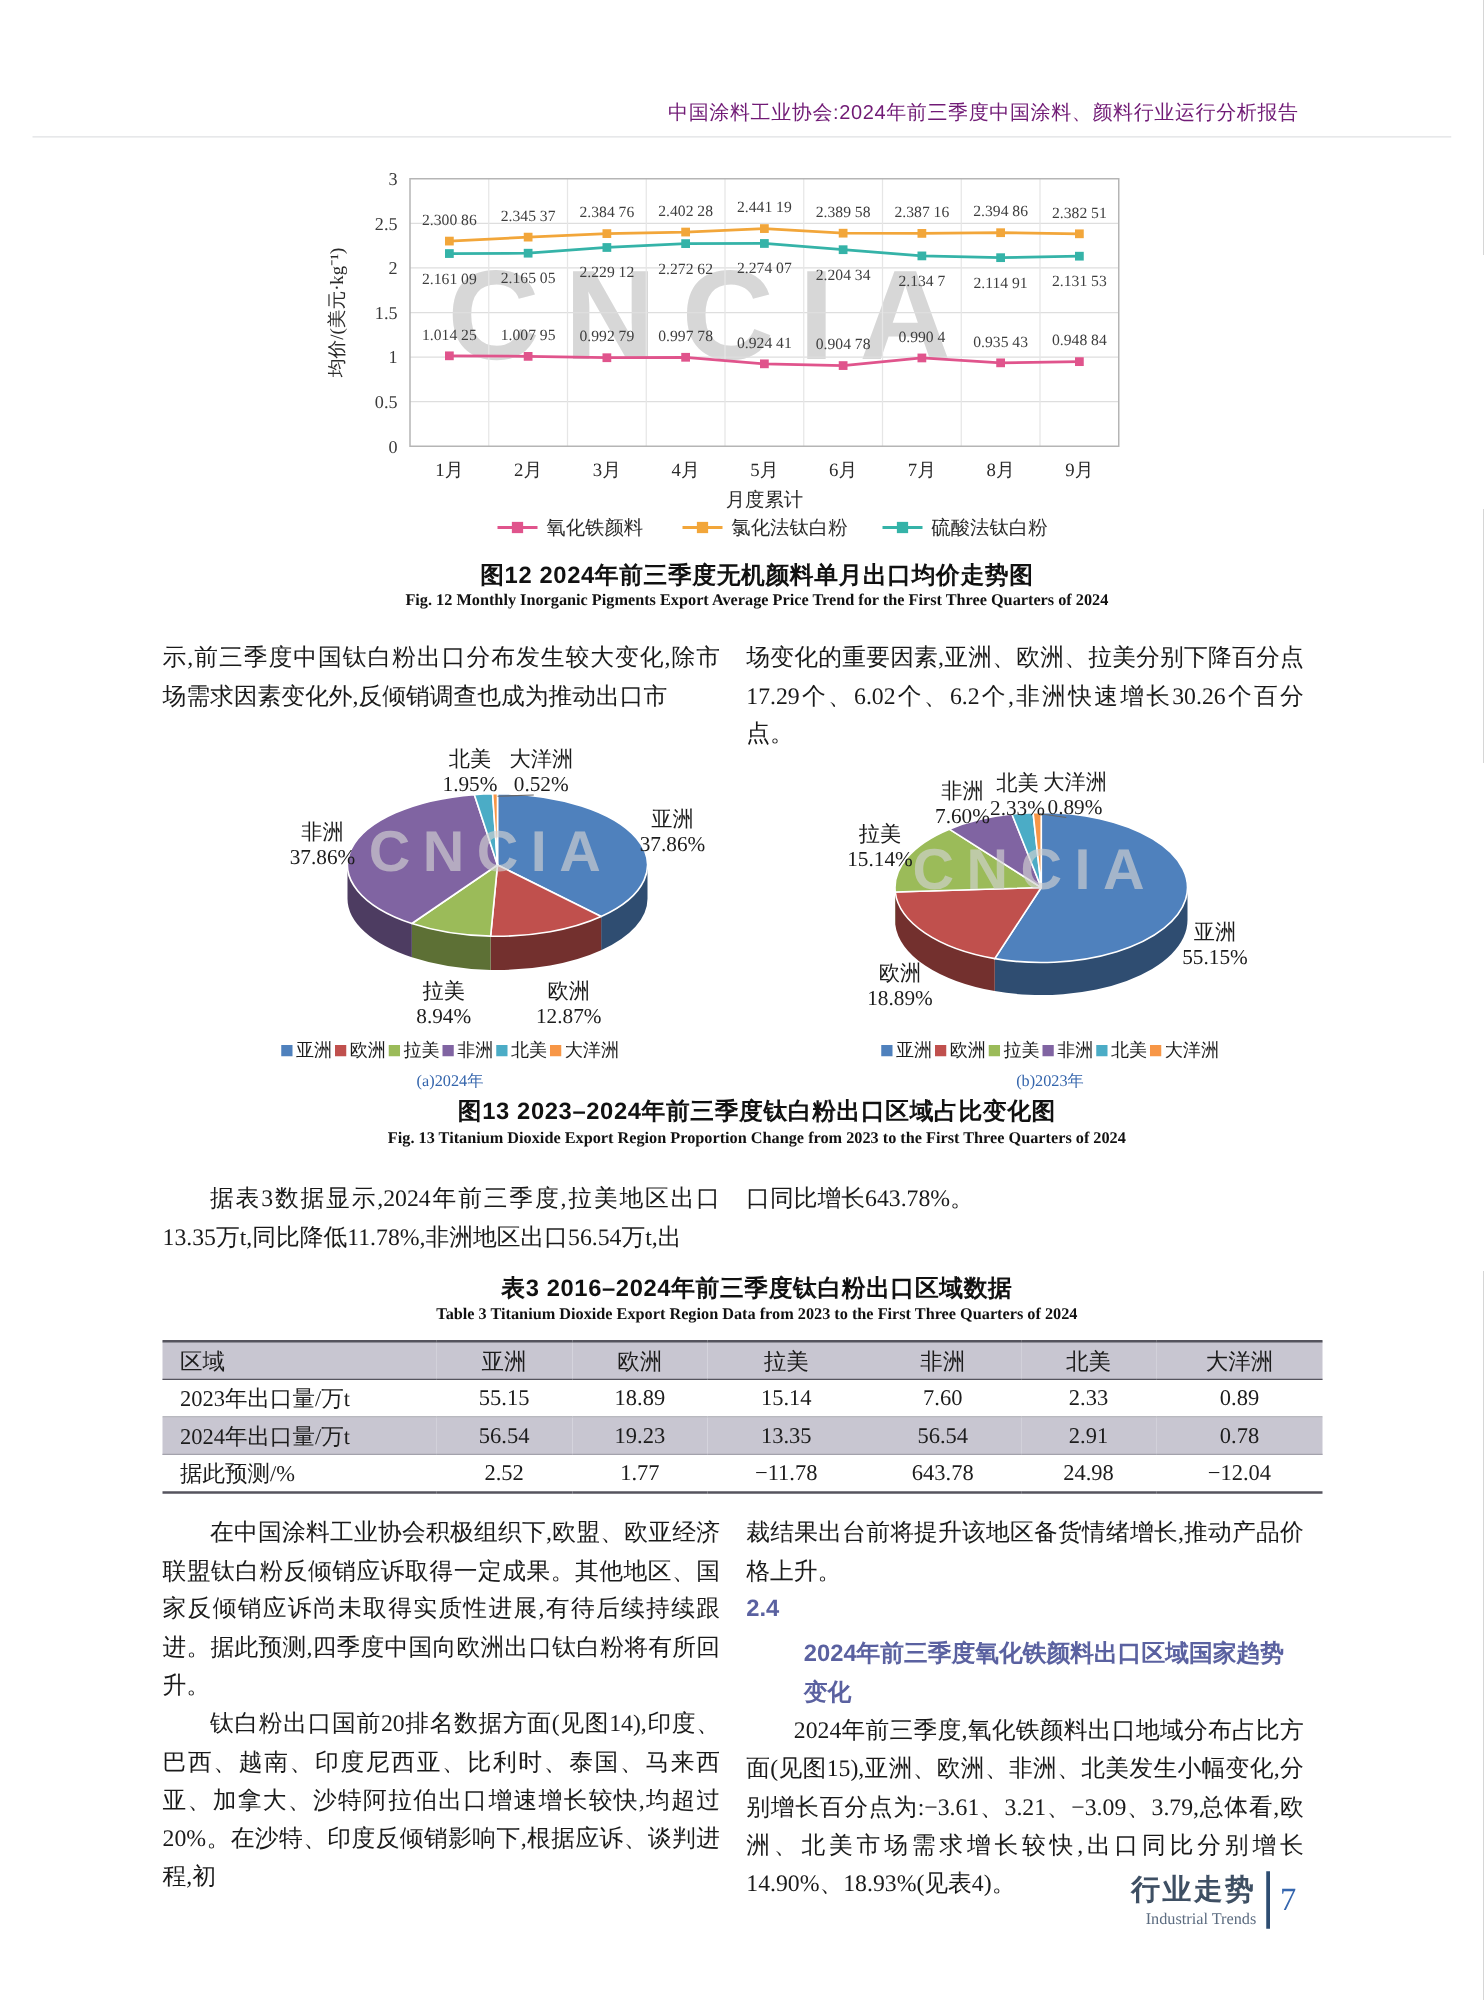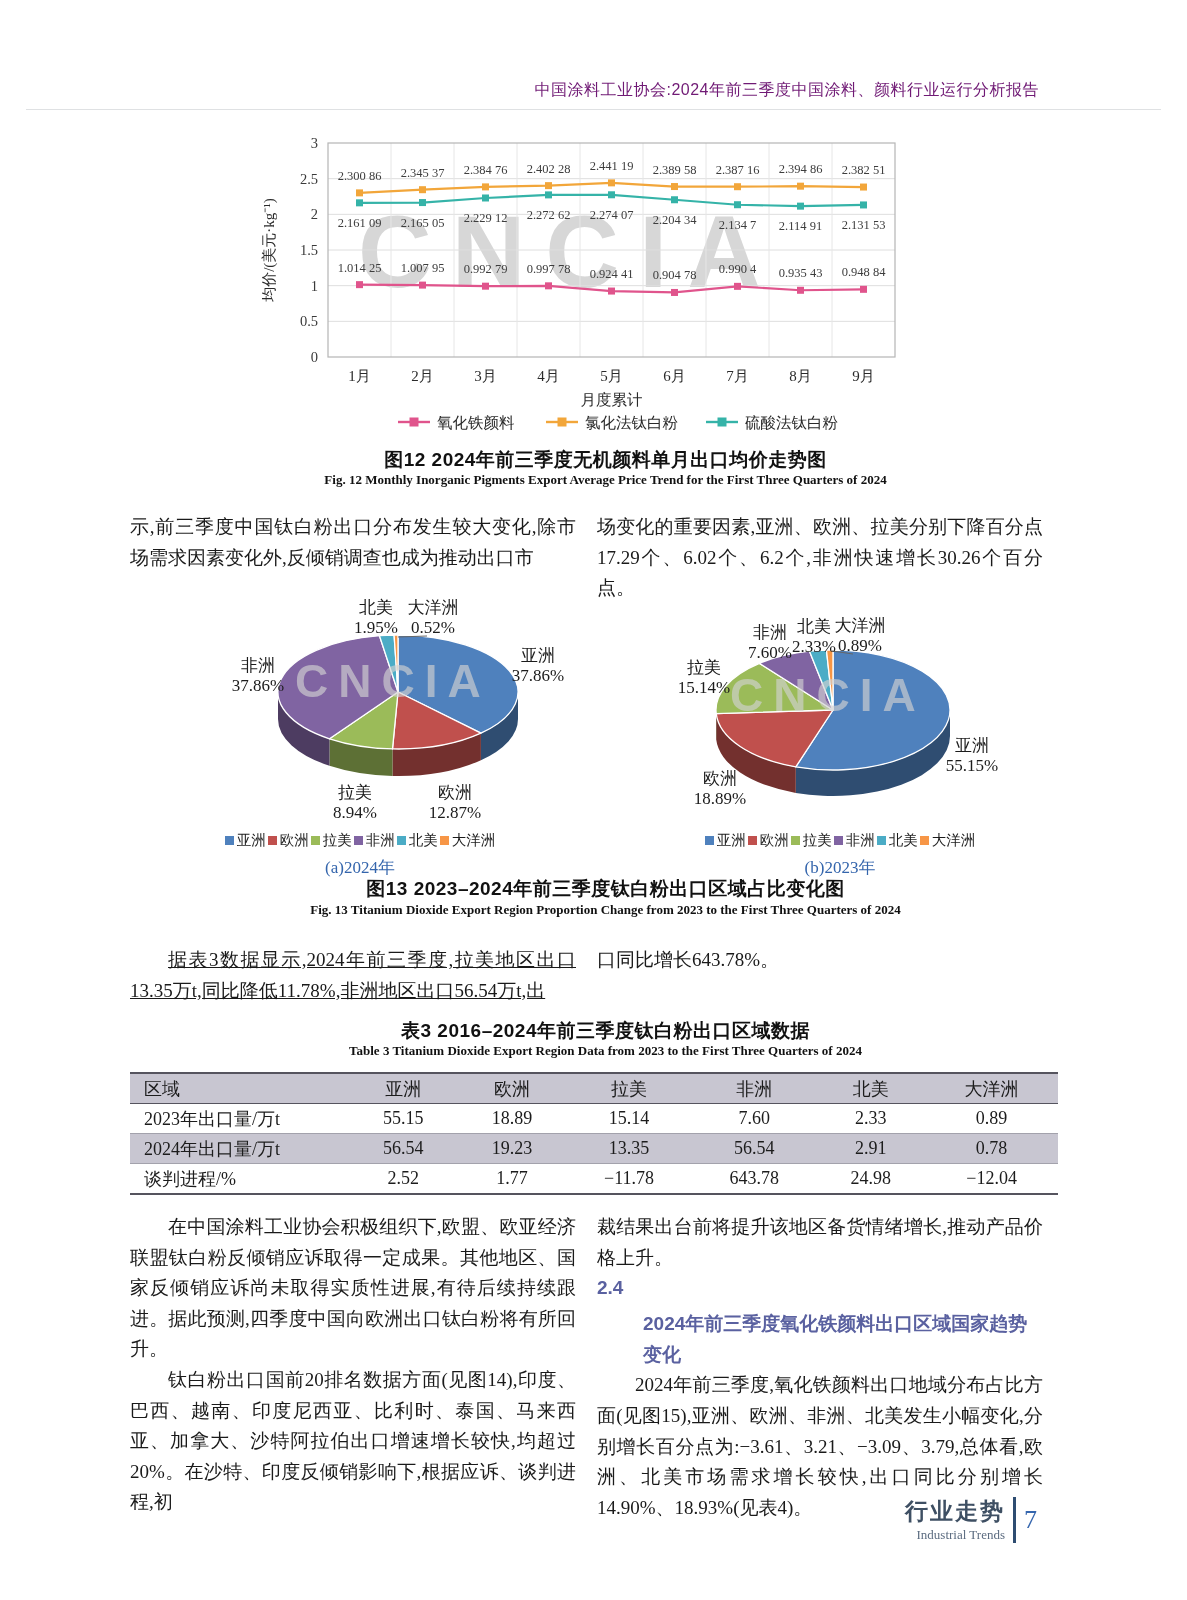--- a/index.html
+++ b/index.html
@@ -35,21 +35,21 @@
   .pie{position:absolute;top:588px;width:440px;height:300px;}
   #pieA{left:140px;} #pieB{left:620px;}
   .pie svg{position:absolute;left:0;top:0;}
   .plbl{position:absolute;transform:translateX(-50%);text-align:center;font-size:17px;
         line-height:20px;white-space:nowrap;z-index:6;}
   .plegend{position:absolute;top:243px;left:0;width:100%;display:flex;justify-content:center;
            font-size:14.5px;align-items:center;}
   .pli{display:flex;align-items:center;margin:0 1px;}
   .pli .sw{width:9px;height:9px;margin-right:3px;flex:none;}
   .pcap{position:absolute;top:268px;left:0;width:100%;text-align:center;
-        color:#3465ac;font-size:17px;}
+        color:#3465ac;font-size:13px;}
   
   .t3{position:absolute;left:130px;top:1072px;width:928px;border-collapse:collapse;
       font-size:18px;border-top:2px solid #55545e;border-bottom:2px solid #55545e;}
   .t3 th,.t3 td{height:29px;padding:0 10px;text-align:center;font-weight:normal;}
   .t3 th:first-child,.t3 td:first-child{text-align:left;padding-left:14px;width:195px;}
   .t3 thead th{background:#c8c6d1;border-bottom:1.5px solid #55545e;}
   .t3 tbody td{border-bottom:1px solid #a3a2ac;}
   .t3 tbody tr:last-child td{border-bottom:none;}
   .t3 tbody tr:nth-child(2) td{background:#c8c6d1;}
   
@@ -326,21 +326,21 @@
       </div>
       <div class="plbl" style="left: 240px; top: 28px;">
         <div>大洋洲</div>
         <div>0.89%</div>
       </div>
     </div>
 
   <div class="cap zh" style="top:876px;">图13  2023–2024年前三季度钛白粉出口区域占比变化图</div>
   <div class="cap en" style="top:902px;">Fig. 13  Titanium Dioxide Export Region Proportion Change from 2023 to the First Three Quarters of 2024</div>
 
-  <div class="colL" style="top:945px;text-decoration:underline;">
+  <div class="colL" style="top:945px;">
     <p class="indent">据表3数据显示,2024年前三季度,拉美地区出口13.35万t,同比降低11.78%,非洲地区出口56.54万t,出</p>
   </div>
   <div class="colR" style="top:945px;">
     <p>口同比增长643.78%。</p>
   </div>
 
   <div class="cap zh" style="top:1018px;">表3  2016–2024年前三季度钛白粉出口区域数据</div>
   <div class="cap en" style="top:1043px;">Table 3  Titanium Dioxide Export Region Data from 2023 to the First Three Quarters of 2024</div>
 
   <table class="t3">
@@ -368,21 +368,21 @@
         <tr>
           <td>2024年出口量/万t</td>
           <td>56.54</td>
           <td>19.23</td>
           <td>13.35</td>
           <td>56.54</td>
           <td>2.91</td>
           <td>0.78</td>
         </tr>
         <tr>
-          <td>谈判进程/%</td>
+          <td>据此预测/%</td>
           <td>2.52</td>
           <td>1.77</td>
           <td>−11.78</td>
           <td>643.78</td>
           <td>24.98</td>
           <td>−12.04</td>
         </tr>
       </tbody>
   </table>
 

